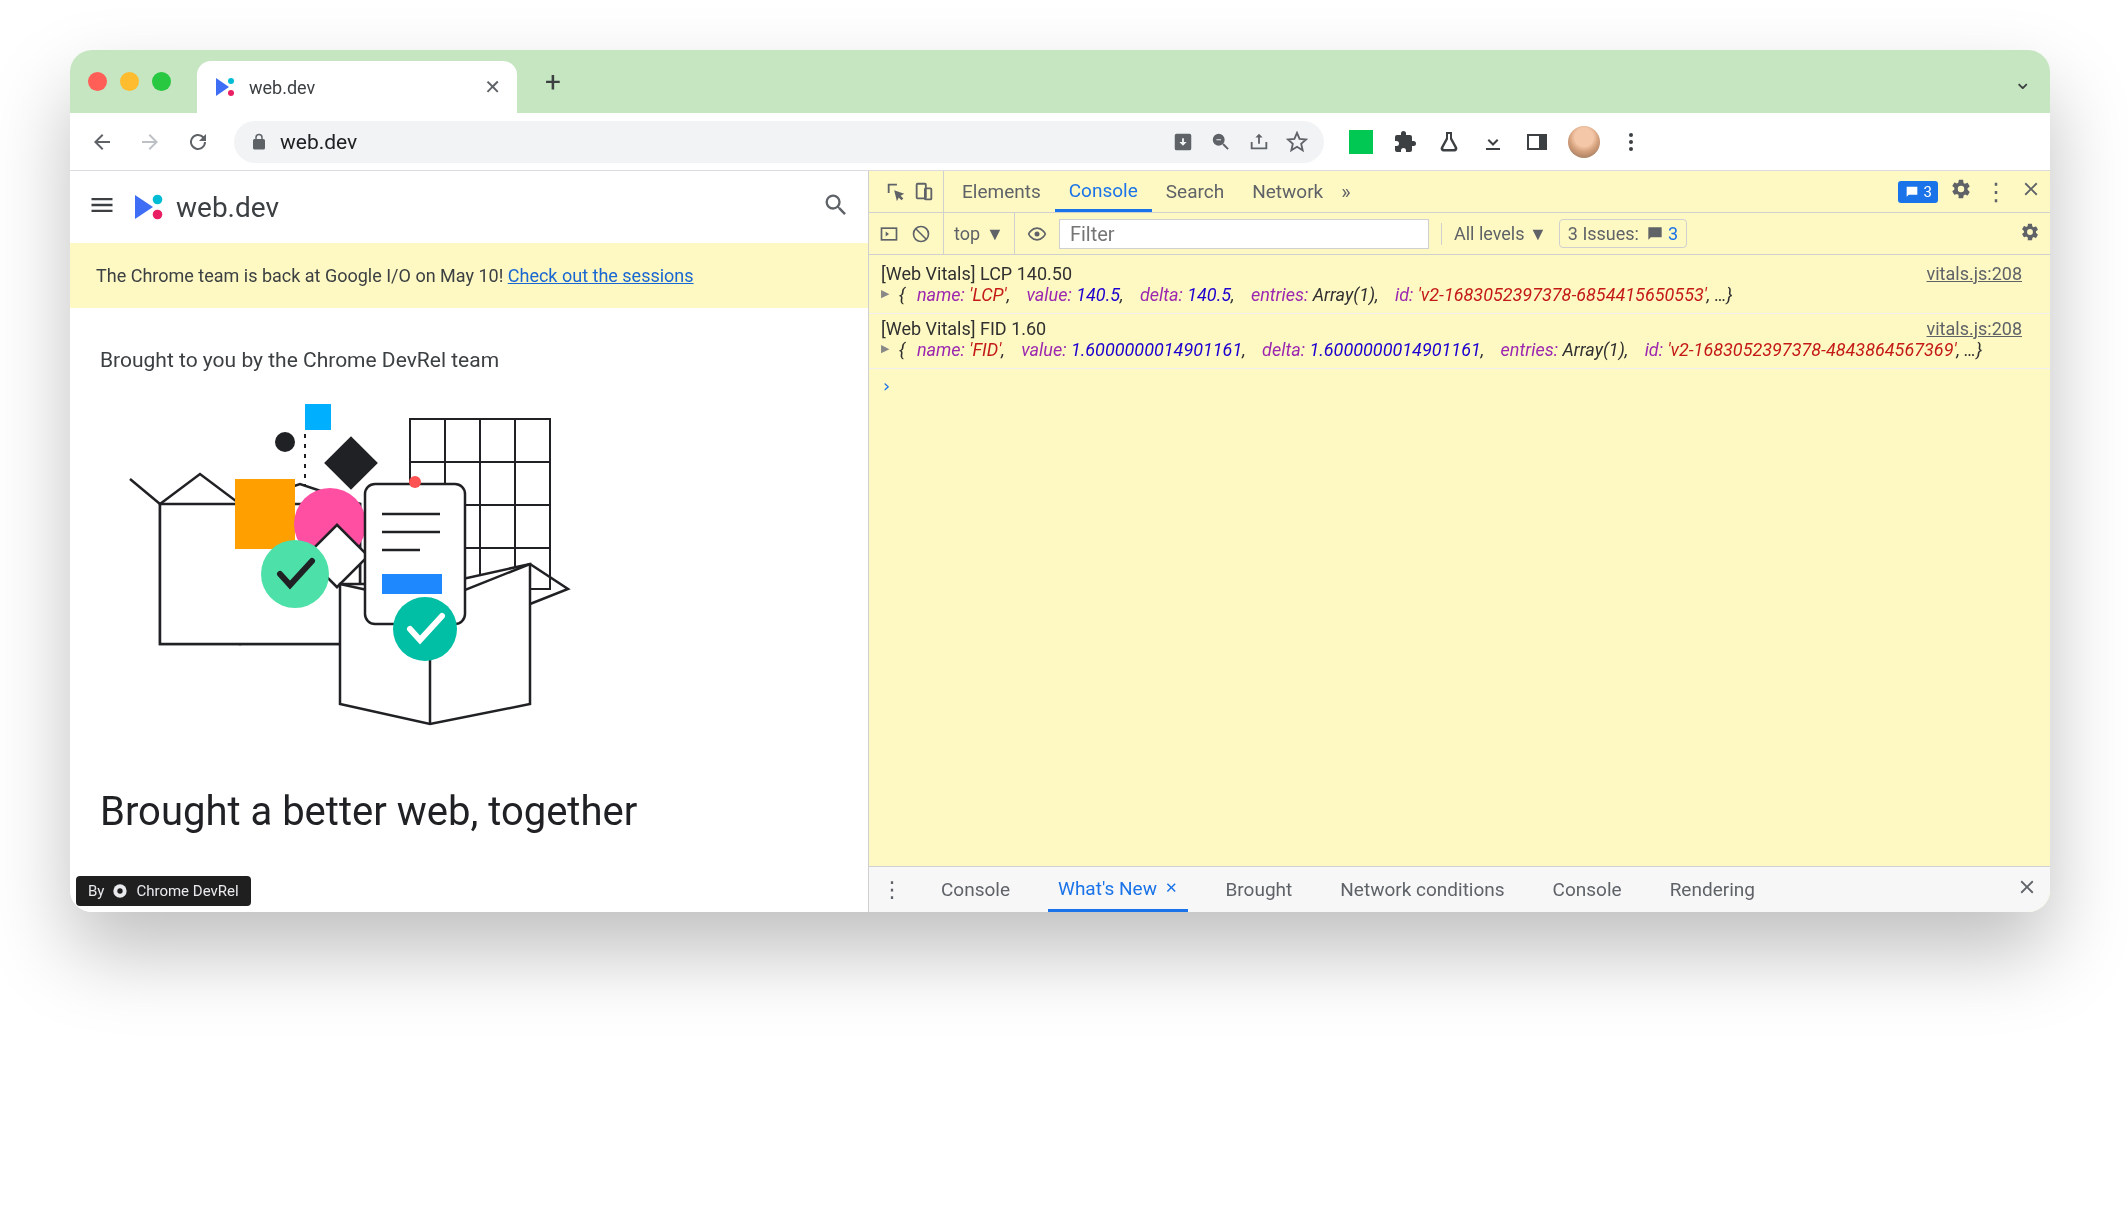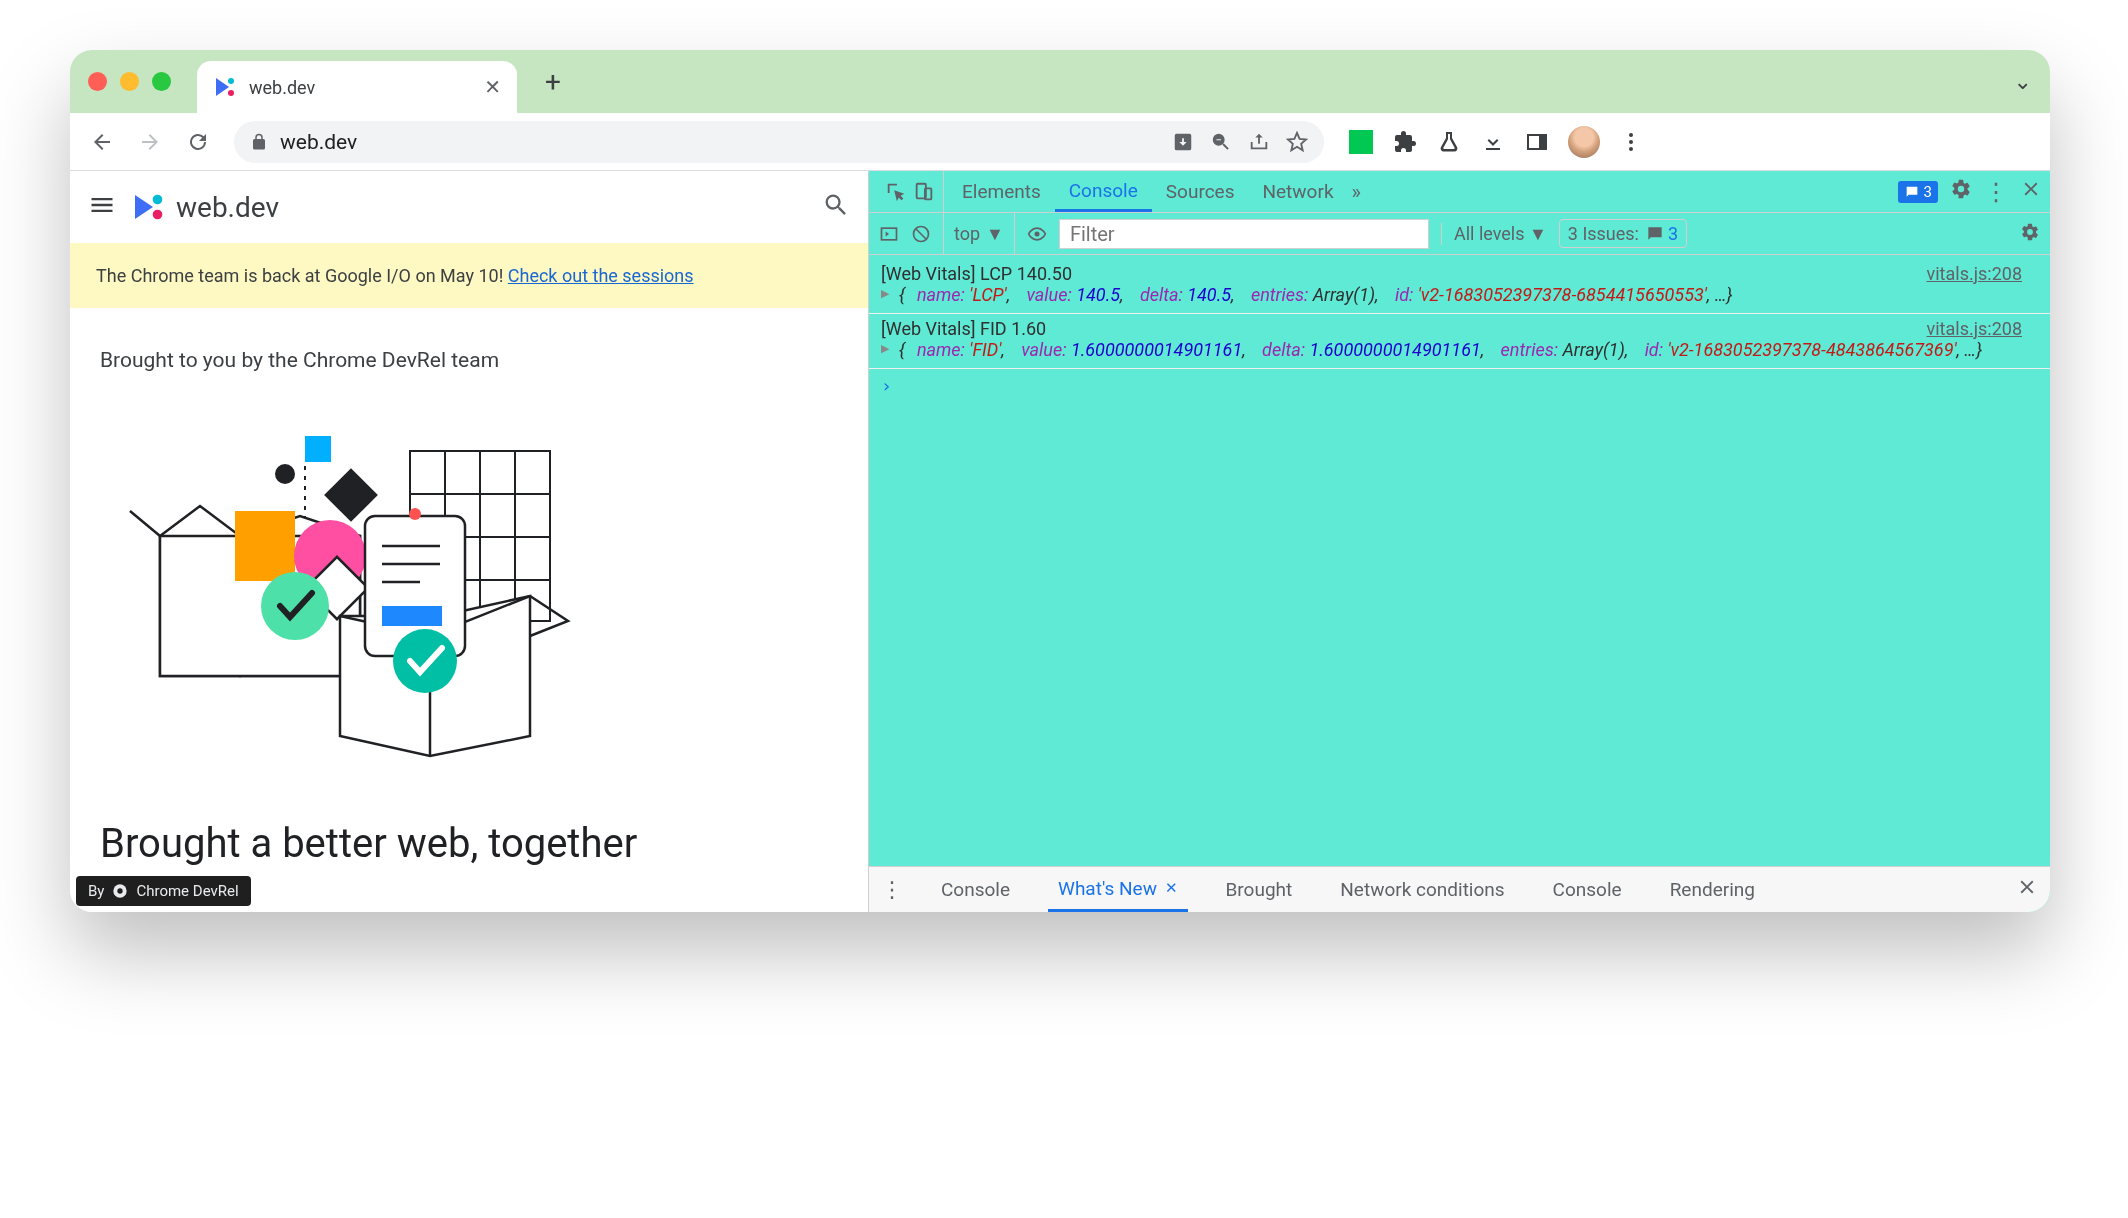--- a/index.html
+++ b/index.html
@@ -32,35 +32,35 @@
 .omnibox-actions svg { width: 22px; height: 22px; fill: #5f6368; cursor: pointer; }
 .ext-row { display: flex; align-items: center; gap: 18px; margin-left: 8px; }
 .ext-icon { width: 26px; height: 26px; display: flex; align-items: center; justify-content: center; cursor: pointer; }
 .ext-icon svg { width: 24px; height: 24px; fill: #3c4043; }
 .green-sq { width: 24px; height: 24px; background: #00c853; }
 .avatar { width: 32px; height: 32px; border-radius: 50%; background: radial-gradient(circle at 50% 35%, #f4c7a8 35%, #d4a07c 55%, #8a6a50 100%); }
 
 
 .content { display: flex; height: calc(100% - 121px); }
 .page-pane { width: 798px; background: #fff; overflow: hidden; position: relative; }
-.devtools-pane { flex: 1; background: #5eead4; border-left: 1px solid #d0d0d0; display: flex; flex-direction: column; }
+.devtools-pane { flex: 1; background: #fef9c3; border-left: 1px solid #d0d0d0; display: flex; flex-direction: column; }
 
 
 .page-header { height: 72px; display: flex; align-items: center; padding: 0 18px; gap: 16px; }
 .menu-icon { cursor: pointer; }
 .menu-icon svg { width: 28px; height: 28px; fill: #3c4043; }
 .site-logo { display: flex; align-items: center; gap: 8px; }
 .site-logo-mark { width: 36px; height: 36px; }
 .site-name { font-size: 28px; color: #3c4043; font-weight: 400; }
 .search-btn { margin-left: auto; cursor: pointer; }
 .search-btn svg { width: 28px; height: 28px; fill: #5f6368; }
 .banner { background: #fef9c3; padding: 22px 26px; font-size: 18px; color: #3c4043; }
 .banner a { color: #1967d2; text-decoration: underline; }
 .hero { padding: 40px 30px; }
-.hero-subtitle { font-size: 21px; color: #3c4043; margin-bottom: 44px; }
+.hero-subtitle { font-size: 21px; color: #3c4043; margin-bottom: 12px; }
 .hero-art { width: 510px; height: 380px; margin: 0 auto; position: relative; }
 .hero-heading { font-size: 40px; color: #202124; font-weight: 400; margin-top: 20px; }
 .attribution { position: absolute; bottom: 6px; left: 6px; background: #1f1f1f; color: #e8eaed; font-size: 15px; padding: 6px 12px; border-radius: 4px; display: flex; align-items: center; gap: 8px; }
 
 
 .dt-tabs { height: 42px; border-bottom: 1px solid #d0d0d0; display: flex; align-items: center; padding: 0 8px; gap: 4px; font-size: 19px; color: #5f6368; }
 .dt-tab { padding: 0 14px; height: 100%; display: flex; align-items: center; cursor: pointer; }
 .dt-tab.active { color: #1a73e8; border-bottom: 3px solid #1a73e8; }
 .dt-tabs-left { display: flex; gap: 6px; padding: 0 8px; border-right: 1px solid #d0d0d0; height: 100%; align-items: center; }
 .dt-tabs-left svg { width: 22px; height: 22px; fill: #5f6368; cursor: pointer; }
@@ -292,21 +292,21 @@
               <path d="M3 3h10v2H5v8H3zM10 10l11 4-4 2 3 3-2 2-3-3-2 4z"></path>
             </svg>
           <svg viewBox="0 0 24 24">
               <rect x="4" y="3" width="10" height="16" rx="1" fill="none" stroke="#5f6368" stroke-width="2"></rect>
               <rect x="13" y="8" width="7" height="12" rx="1" fill="none" stroke="#5f6368" stroke-width="2"></rect>
             </svg>
         </div>
         <div id="dt-tabs-mount" style="display: flex; height: 100%;">
             <div class="dt-tab">Elements</div>
             <div class="dt-tab active">Console</div>
-            <div class="dt-tab">Sources</div>
+            <div class="dt-tab">Search</div>
             <div class="dt-tab">Network</div>
           </div>
         <span class="dt-chevrons">»</span>
         <div class="dt-tabs-right">
           <div class="dt-badge">
             <svg width="16" height="16" viewBox="0 0 24 24" fill="#fff">
                 <path d="M4 4h16v12H7l-3 3z"></path>
               </svg>
             <span>3</span>
           </div>

